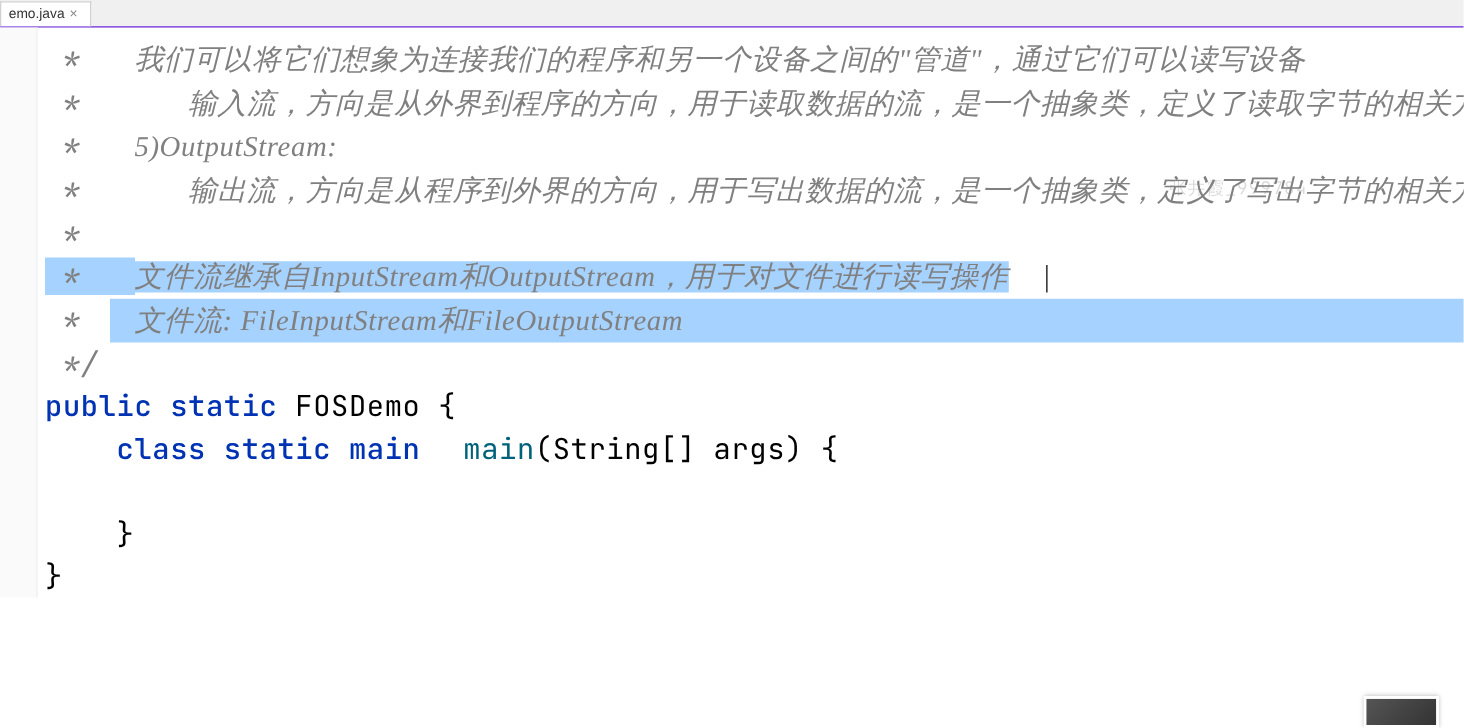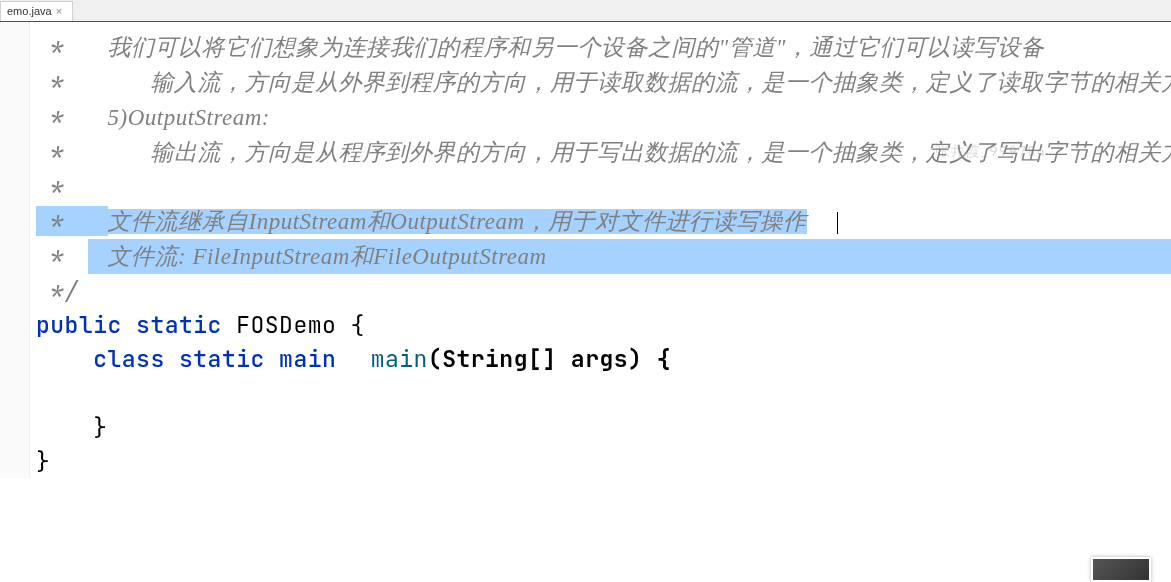--- a/index.html
+++ b/index.html
@@ -55,21 +55,21 @@
     }
     .line {
       white-space: pre;
       position: relative;
     }
     .comment-star { color: #808080; font-style: italic; }
     .comment { color: #808080; font-style: italic; font-family: "KaiTi", "STKaiti", serif; }
     .kw { color: #0033b3; font-weight: 500; }
     .cls { color: #000000; }
     .method { color: #00627a; margin-left: 20px; }
-    .type { color: #000; font-weight: bold; }
+    .type { color: #000; }
     .punct { color: #000; }
     .highlight-bg {
       background: #a6d2ff;
       display: inline;
     }
     .cursor-caret {
       display: inline-block;
       width: 1px;
       height: 22px;
       background: #000;

